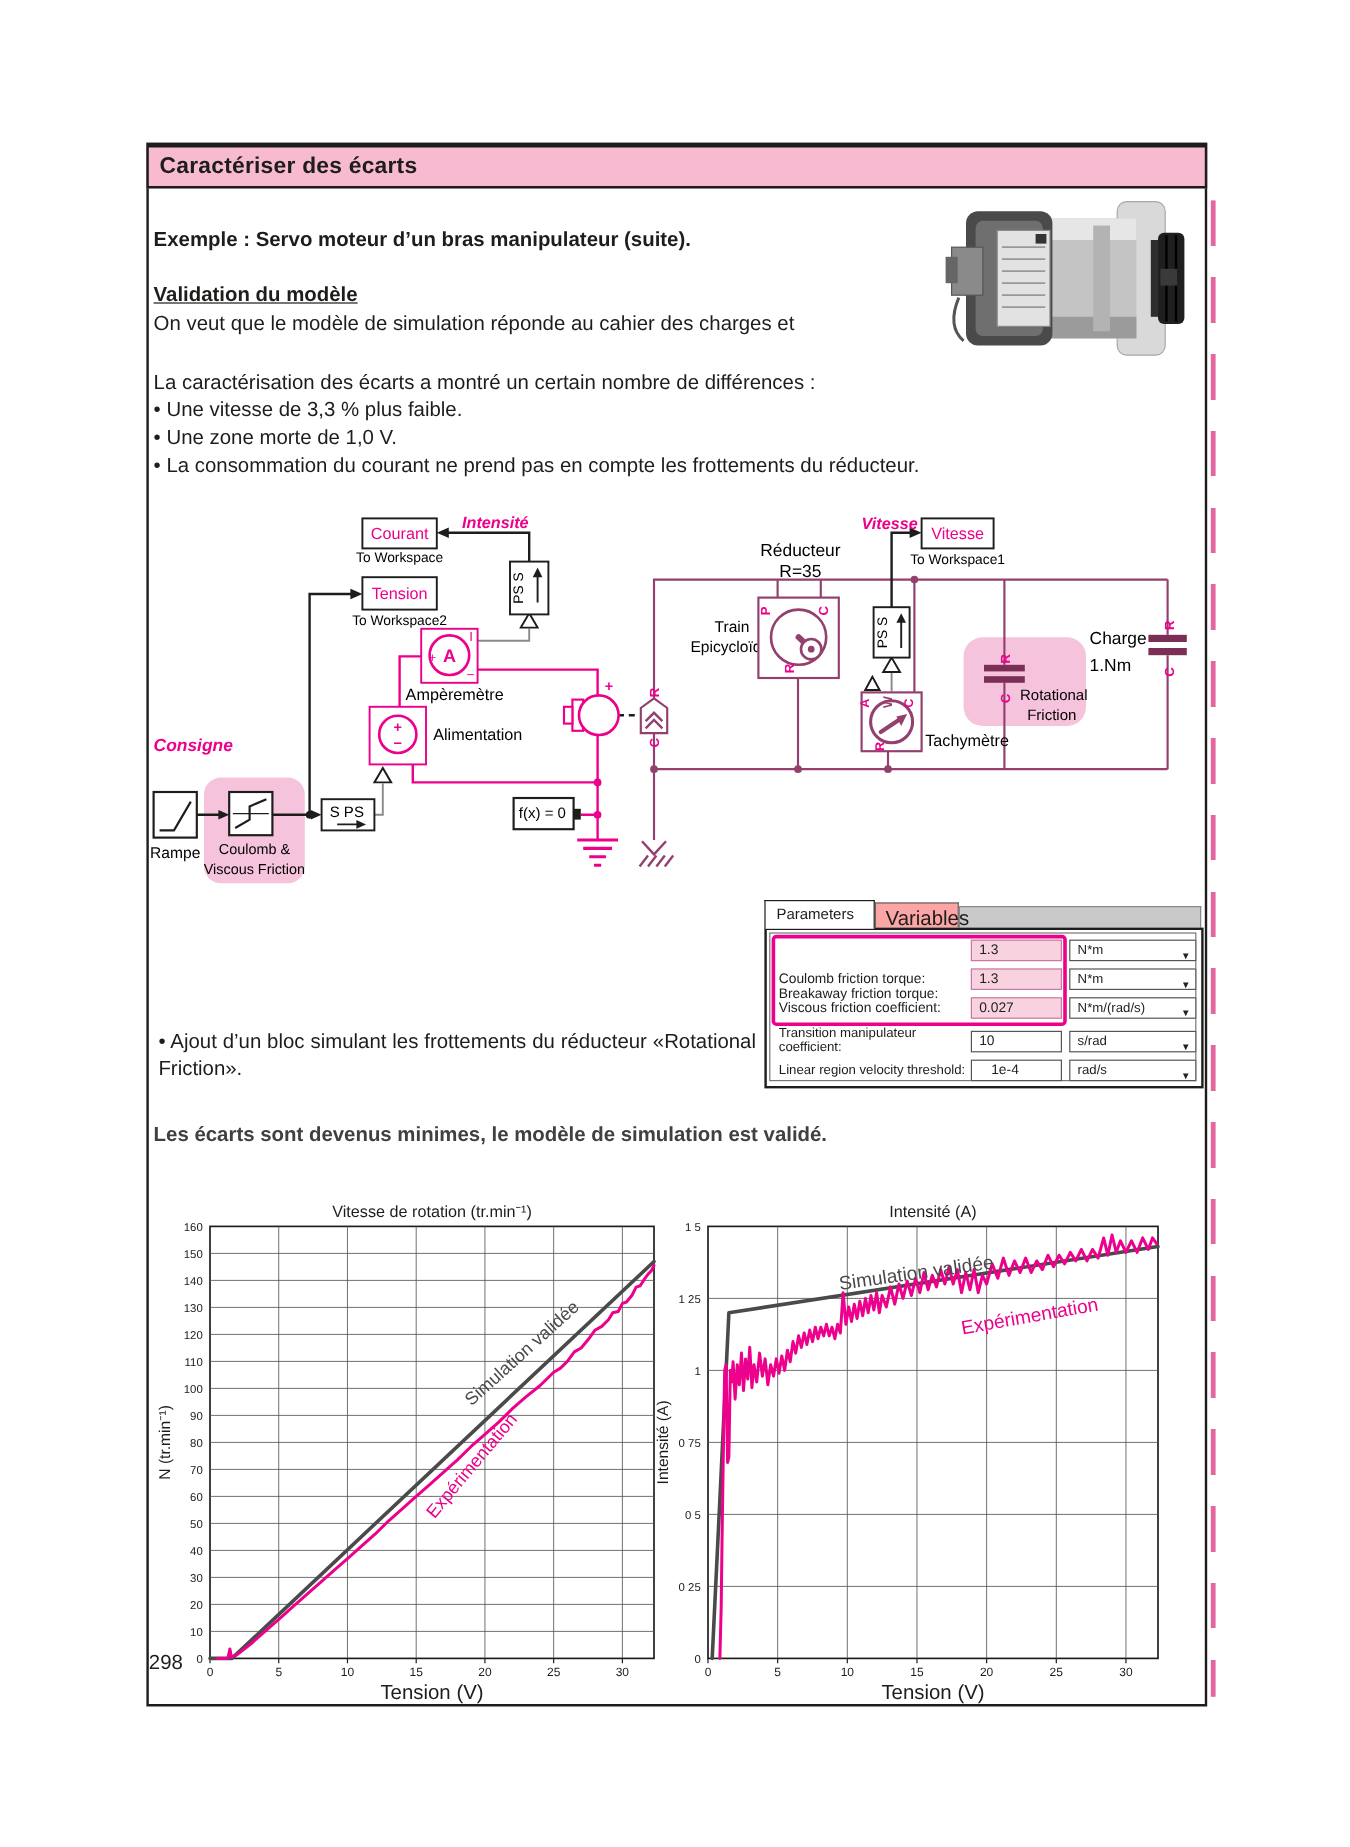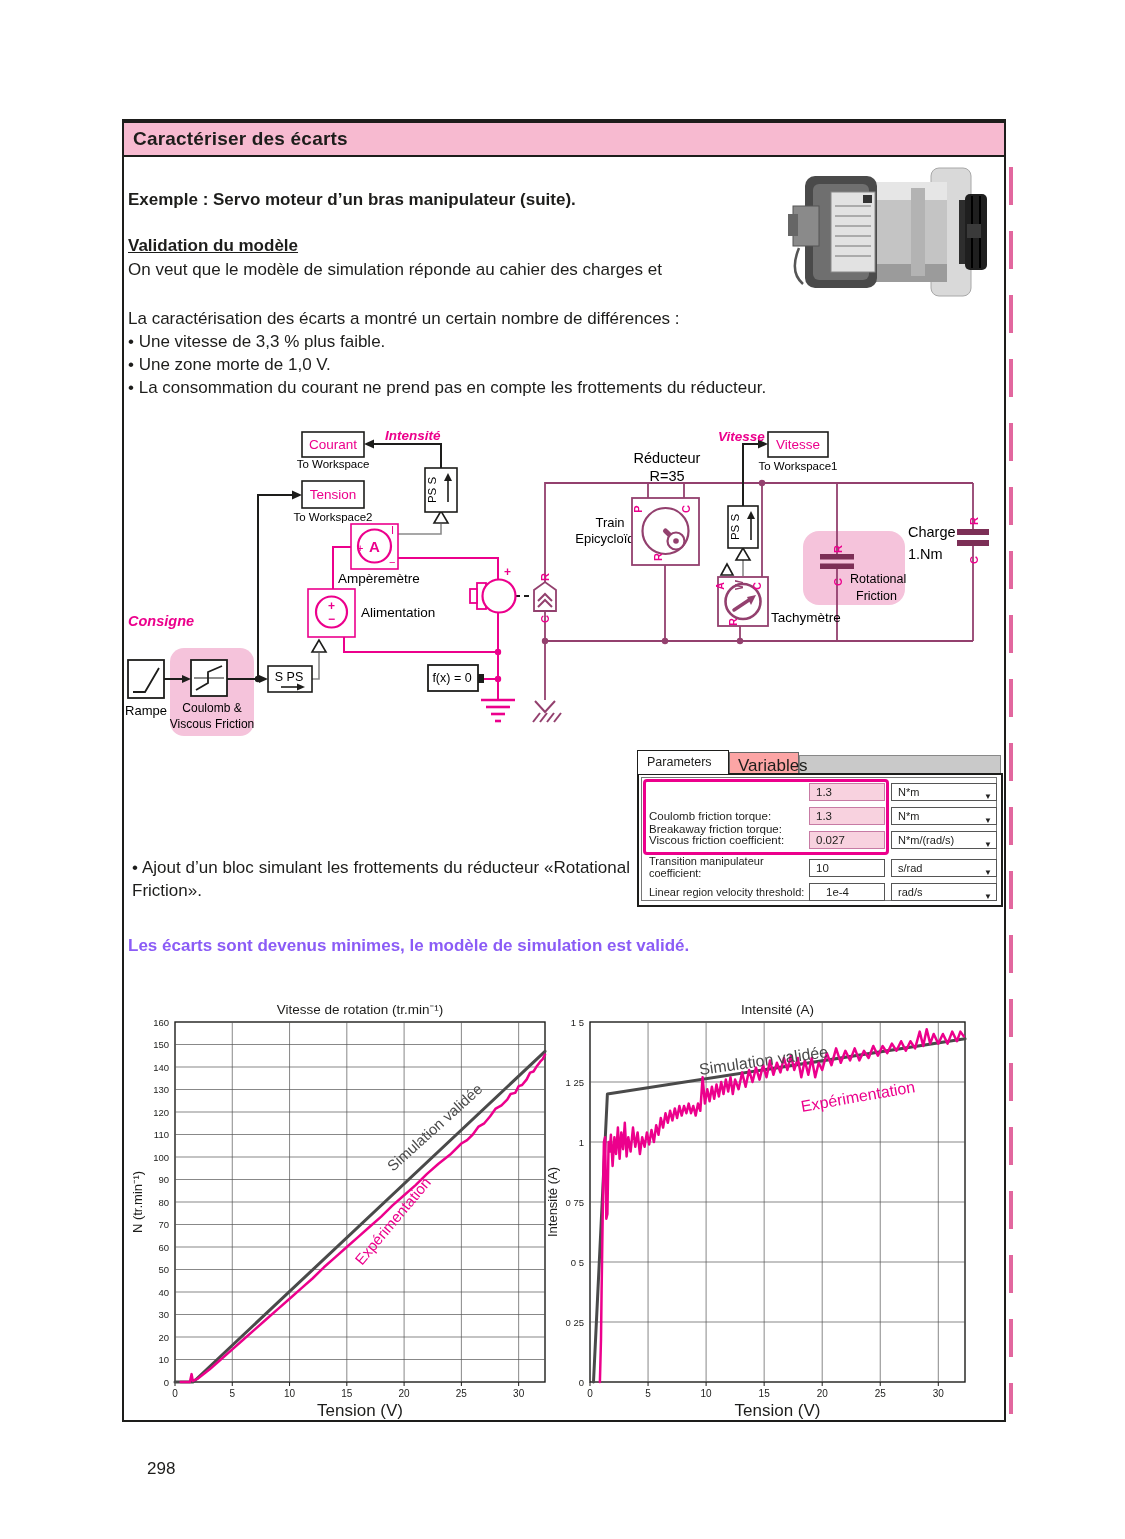--- a/index.html
+++ b/index.html
@@ -6,21 +6,21 @@
   body{font-family:"Liberation Sans",sans-serif;color:#1d1d1b;}
   #canvas{position:relative;width:1125px;height:1539px;background:#fff;overflow:hidden;}
   .abs{position:absolute;}
   .frame{left:122px;top:119px;width:884px;height:1303px;border:2px solid #1d1d1b;border-top-width:4px;box-sizing:border-box;}
   .hdr{left:122px;top:119px;width:884px;height:38px;background:#F7BAD0;border:2px solid #1d1d1b;border-top-width:4px;box-sizing:border-box;display:flex;align-items:center;padding-left:9px;}
   .hdr span{font-weight:bold;font-size:19px;letter-spacing:.2px;}
   .t{font-size:17px;line-height:23px;white-space:nowrap;}
   .bold{font-weight:bold;}
   .und{text-decoration:underline;}
   .jst{white-space:normal;text-align:justify;}
-  .pinktxt{color:#8b5cf6;}
+  .pinktxt{color:#404040;}
   .edge-dashes{left:1009px;top:167px;width:4px;height:1247px;
     background:repeating-linear-gradient(180deg,#E2679E 0 38px,rgba(0,0,0,0) 38px 64px);}
   
   .dlg{left:637px;top:750px;width:366px;height:157px;}
   .dlg *{box-sizing:border-box;}
   .tab-params{left:0;top:0;width:92px;height:24px;background:#fff;border:1.5px solid #1d1d1b;border-bottom:none;font-size:12.5px;padding:4px 0 0 9px;z-index:3;}
   .tab-vars{left:92px;top:2px;width:70px;height:22px;background:#fca5a5;border:1px solid #666;border-bottom:none;font-size:17px;padding:3px 0 0 8px;z-index:2;}
   .tab-strip{left:162px;top:5px;width:202px;height:19px;background:#c9c9c9;border:1px solid #888;border-bottom:none;z-index:1;}
   .dlg-body{left:0;top:23px;width:366px;height:134px;background:#fff;border:2px solid #1d1d1b;z-index:2;}
   .fields-frame{left:2px;top:2px;width:356px;height:124px;border:1px solid #777;}
@@ -400,14 +400,14 @@
       <text x="938.2972136222911" y="1397" text-anchor="middle" font-size="10" fill="#1d1d1b">30</text>
       <polyline points="593.5,1382.0 607.4,1094.0 965.0,1038.8" fill="none" stroke="#4a4a4a" stroke-width="3" stroke-linejoin="round" stroke-linecap="round"></polyline>
       <polyline points="599.9,1382.0 601.0,1338.8 601.6,1290.8 602.2,1250.0 602.8,1209.2 603.4,1170.8 603.9,1142.0 605.1,1137.2 605.7,1175.6 606.3,1218.8 607.4,1214.0 608.6,1142.0 609.7,1151.6 610.9,1134.8 612.6,1166.0 614.4,1137.2 616.1,1154.0 617.9,1127.6 619.6,1158.8 621.3,1132.4 623.1,1149.2 624.8,1122.8 626.6,1156.4 628.3,1137.2 630.6,1151.6 633.0,1127.6 635.3,1146.8 637.6,1132.4 639.9,1154.0 642.2,1137.2 644.6,1146.8 646.9,1132.4 649.2,1144.4 651.5,1130.0 653.9,1142.0 656.2,1125.2 658.5,1134.8 660.8,1118.0 663.1,1127.6 665.5,1113.2 667.8,1122.8 670.1,1110.8 672.4,1120.4 674.8,1108.4 677.1,1118.0 679.4,1106.0 681.7,1115.6 684.0,1106.0 686.4,1113.2 688.7,1103.6 691.0,1113.2 693.3,1106.0 695.7,1115.6 698.0,1103.6 700.3,1110.8 702.6,1077.2 704.9,1103.6 707.3,1089.2 709.6,1101.2 711.9,1086.8 714.2,1098.8 716.5,1084.4 718.9,1096.4 721.2,1082.0 723.5,1094.0 725.8,1079.6 728.2,1091.6 730.5,1077.2 732.8,1094.0 735.1,1079.6 738.6,1089.2 742.1,1072.4 745.6,1086.8 749.1,1070.0 752.5,1082.0 756.0,1067.6 759.5,1079.6 763.0,1065.2 766.5,1077.2 770.0,1060.4 773.4,1074.8 776.9,1062.8 780.4,1072.4 783.9,1058.0 787.4,1070.0 790.9,1055.6 794.3,1070.0 797.8,1058.0 801.3,1077.2 804.8,1060.4 808.3,1074.8 811.7,1058.0 815.2,1077.2 818.7,1062.8 822.2,1070.0 826.8,1053.2 831.5,1065.2 836.1,1048.4 840.8,1062.8 845.4,1050.8 850.1,1060.4 854.7,1048.4 859.3,1060.4 864.0,1050.8 868.6,1058.0 873.3,1046.0 877.9,1055.6 882.6,1046.0 887.2,1053.2 891.9,1043.6 896.5,1050.8 901.1,1041.2 905.8,1050.8 910.4,1041.2 915.1,1048.4 919.7,1031.6 923.2,1046.0 926.7,1029.2 930.2,1043.6 933.7,1034.0 938.3,1043.6 942.9,1034.0 947.6,1043.6 952.2,1031.6 956.9,1041.2 960.4,1031.6 963.8,1036.4" fill="none" stroke="#EC008C" stroke-width="2.5" stroke-linejoin="round" stroke-linecap="round"></polyline>
       <text x="777.5" y="1014" text-anchor="middle" font-size="13.5" fill="#1d1d1b">Intensité (A)</text>
       <text x="777.5" y="1416" text-anchor="middle" font-size="17" fill="#1d1d1b">Tension (V)</text>
       <text x="557" y="1202" text-anchor="middle" font-size="13" fill="#1d1d1b" transform="rotate(-90 557 1202)">Intensité (A)</text>
       <text x="700" y="1075" font-size="16" fill="#4a4a4a" transform="rotate(-8 700 1075)">Simulation validée</text>
       <text x="802" y="1112" font-size="16" fill="#EC008C" transform="rotate(-10 802 1112)">Expérimentation</text>
     </svg>
 
-  <div class="abs pgnum" style="left:124px;top:1459px;margin-left:23px;">298</div>
+  <div class="abs pgnum" style="left:124px;top:1376px;">298</div>
 </div>
 
 </body></html>

